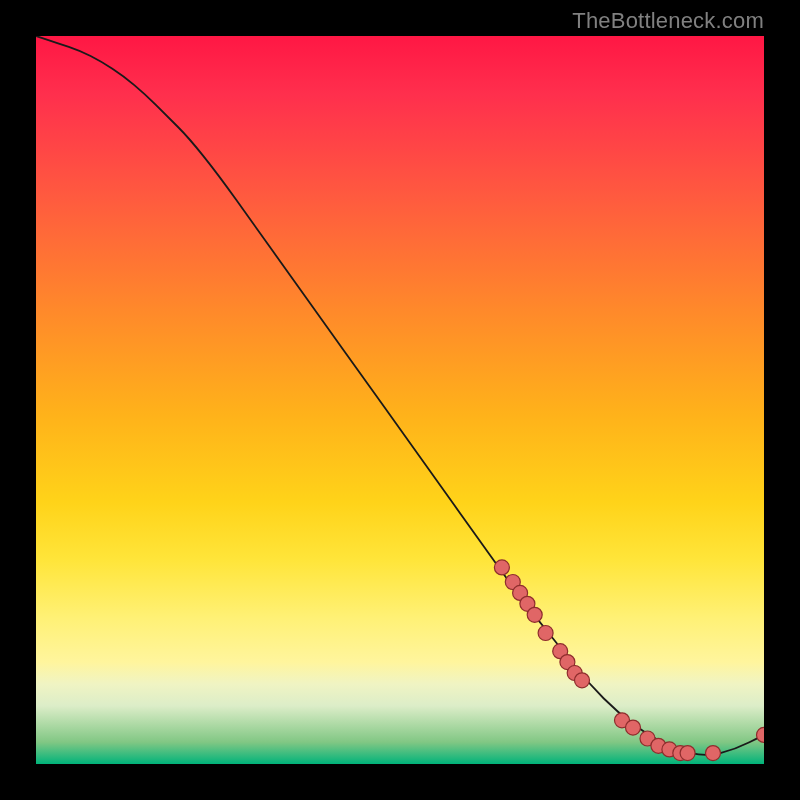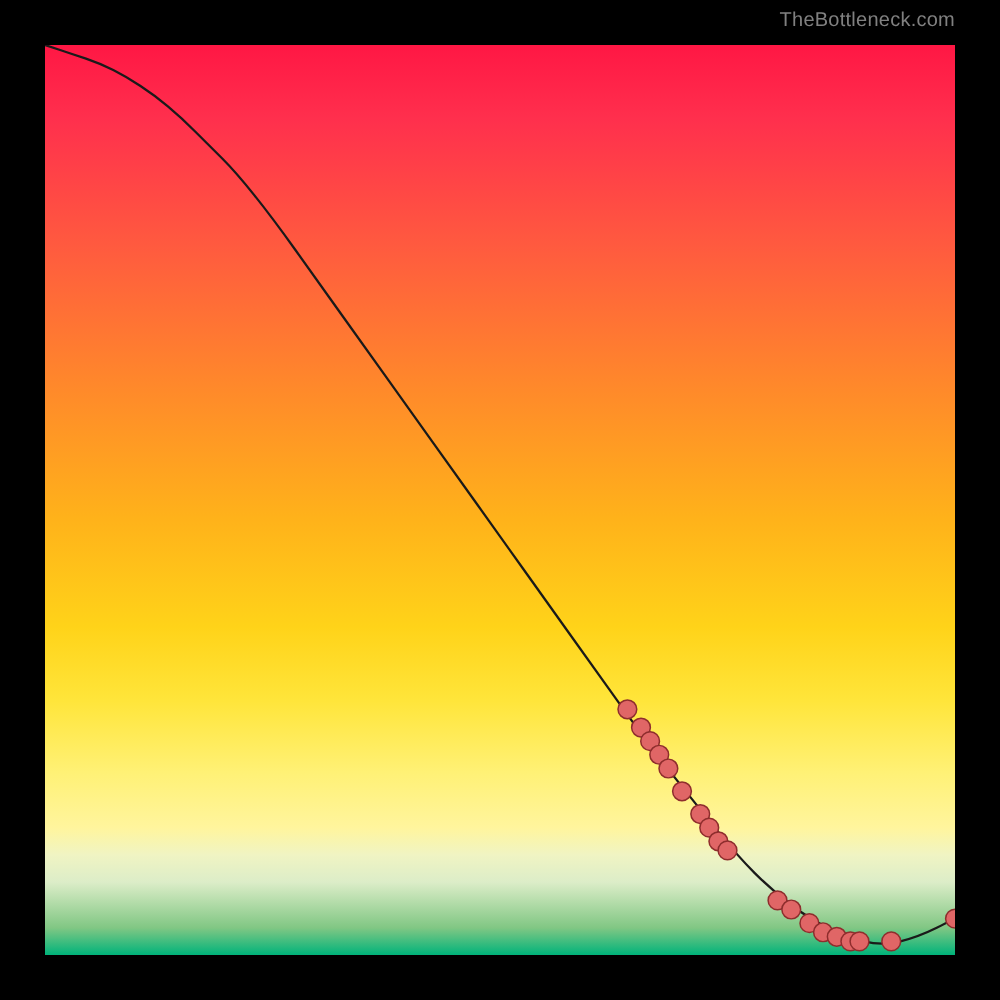--- a/index.html
+++ b/index.html
@@ -44,21 +44,21 @@
     left: 0;
     top: 0;
     width: 728px;
     height: 728px;
   }
   .watermark {
     position: absolute;
     top: 8px;
     right: 36px;
     color: #808080;
-    font-size: 16px;
+    font-size: 22px;
     font-weight: 400;
     letter-spacing: 0.2px;
   }
   .curve {
     fill: none;
     stroke: #1a1a1a;
     stroke-width: 1.8;
     stroke-linejoin: round;
     stroke-linecap: round;
   }

